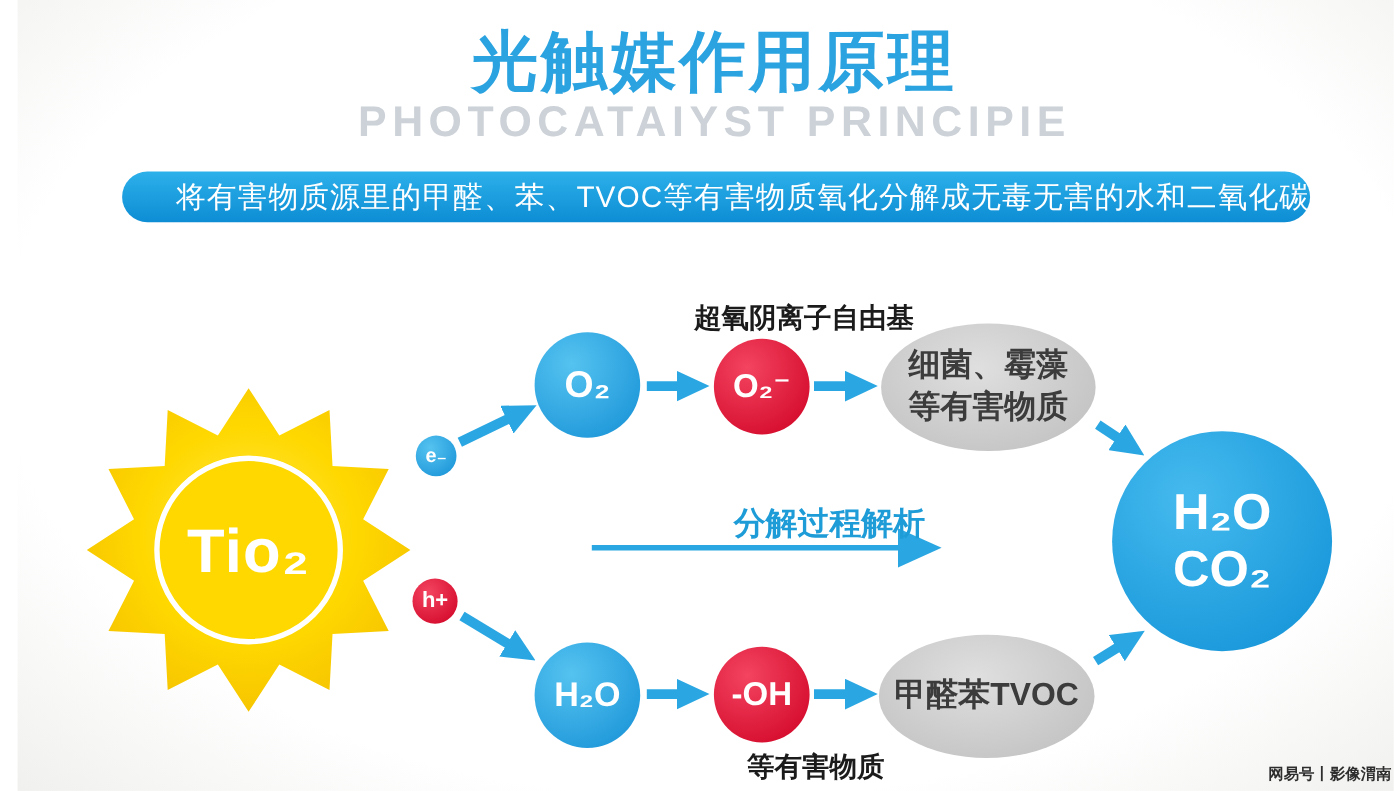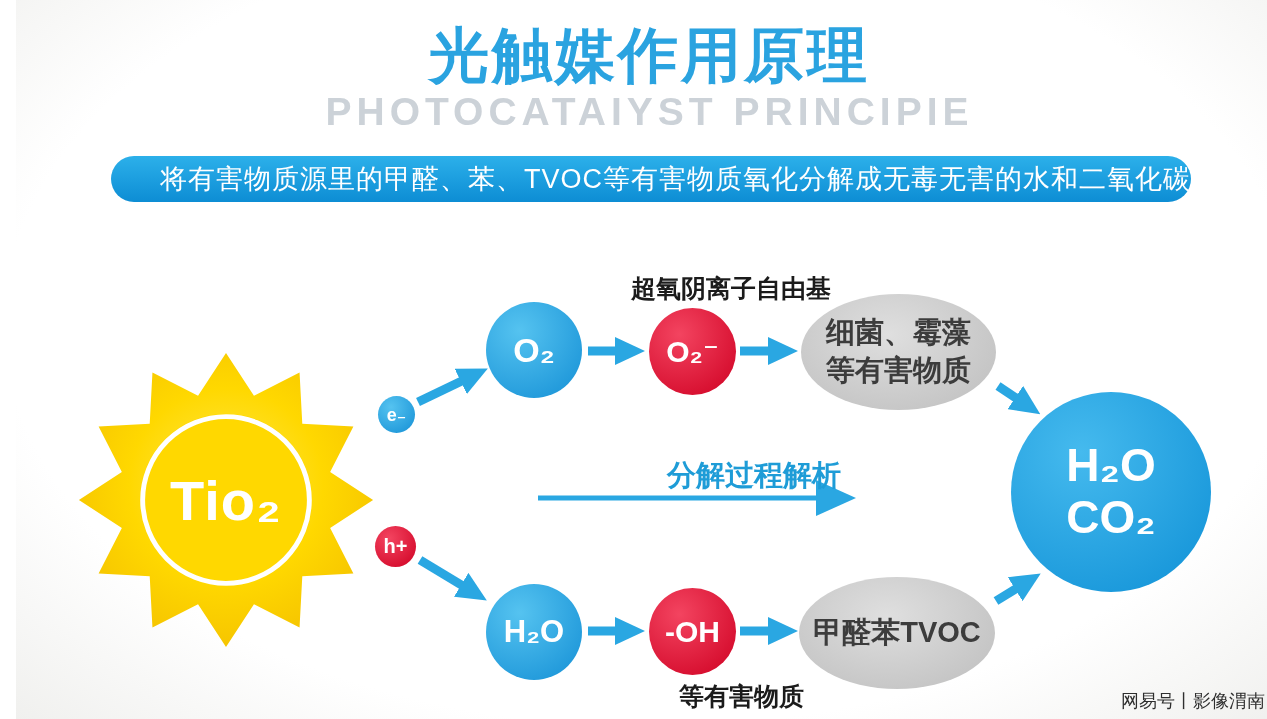--- a/index.html
+++ b/index.html
@@ -52,21 +52,21 @@
     display:flex; flex-direction:column; align-items:center; justify-content:center;
     font-size:29px; font-weight:bold; color:#3c3c3c; line-height:1.3; text-align:left;
   }
   .e-top { left:785px; top:294px; width:195px; height:116px; }
   .e-bot { left:783px; top:577px; width:196px; height:112px; }
   .lbl { position:absolute; text-align:right; font-weight:bold; color:#1b1b1b; }
   .lbl-super { left:555px; top:272px; width:260px; font-size:25px; }
   .lbl-hydro { left:578px; top:680px; width:210px; font-size:25px; }
   .lbl-mid   { left:545px; top:456px; width:280px; font-size:29px; color:#1e9cd7; }
   .watermark {
-    position:absolute; right:18px; bottom:6px; font-size:18px; font-weight:normal; color:#2e2e2e;
+    position:absolute; right:18px; bottom:6px; font-size:14px; font-weight:bold; color:#2e2e2e;
   }
 </style>
 </head>
 <body>
 
 <div class="canvas">
 
   <div class="title">光触媒作用原理</div>
   <div class="subtitle">PHOTOCATAIYST PRINCIPIE</div>
   <div class="banner">将有害物质源里的甲醛、苯、TVOC等有害物质氧化分解成无毒无害的水和二氧化碳</div>

